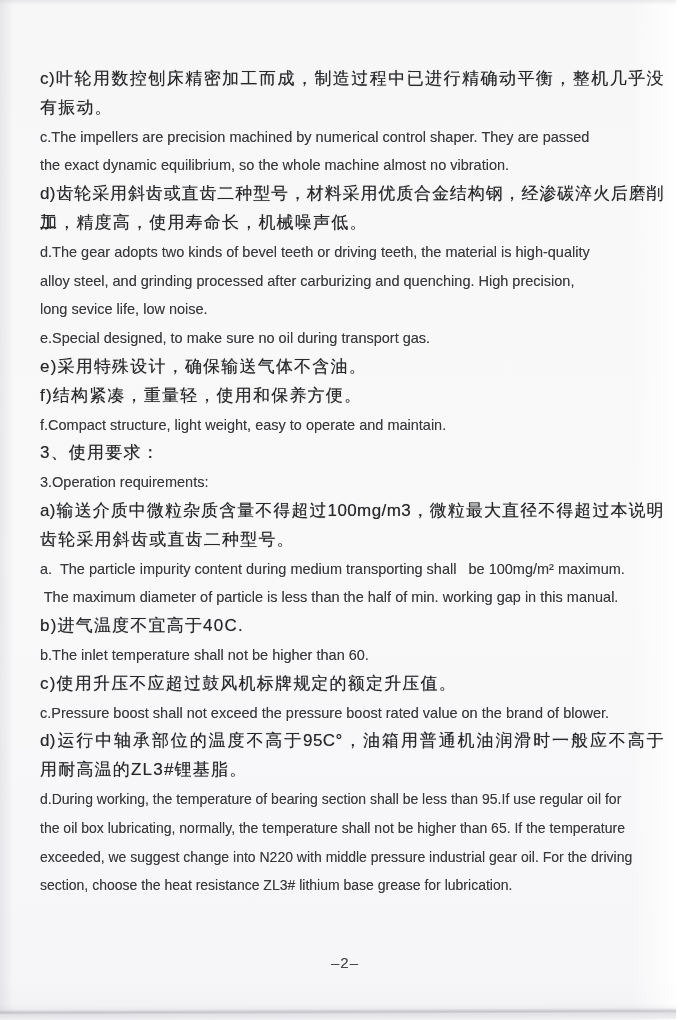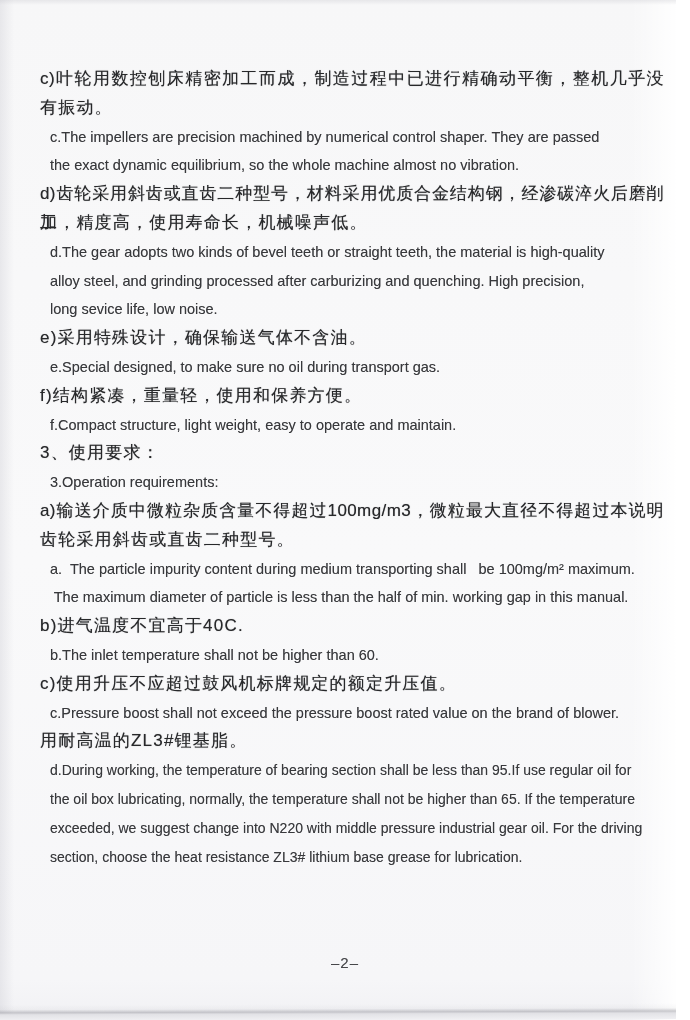--- a/index.html
+++ b/index.html
@@ -42,21 +42,20 @@
     white-space: normal;
     width: 624px;
     text-align: justify;
     text-align-last: justify;
     letter-spacing: 0.4px;
   }
   .en {
     font-size: 14.5px;
     color: #38393c;
     text-shadow: 0 0 0.5px rgba(50,50,55,0.45);
-    margin-left: 10px;
   }
   .en-sm { font-size: 14px; }
   .footer {
     position: absolute;
     top: 949px;
     left: 0;
     width: 690px;
     text-align: center;
   }
   .pagenum {
@@ -89,45 +88,46 @@
 
     <div class="line zh zh-full">c)叶轮用数控刨床精密加工而成，制造过程中已进行精确动平衡，整机几乎没</div>
     <div class="line zh">有振动。</div>
 
     <div class="line en">c.The impellers are precision machined by numerical control shaper. They are passed</div>
     <div class="line en">the exact dynamic equilibrium, so the whole machine almost no vibration.</div>
 
     <div class="line zh zh-full">d)齿轮采用斜齿或直齿二种型号，材料采用优质合金结构钢，经渗碳淬火后磨削加</div>
     <div class="line zh">工，精度高，使用寿命长，机械噪声低。</div>
 
-    <div class="line en">d.The gear adopts two kinds of bevel teeth or straight teeth, the material is high-quality</div>
+    <div class="line en">d.The gear adopts two kinds of bevel teeth or driving teeth, the material is high-quality</div>
     <div class="line en">alloy steel, and grinding processed after carburizing and quenching. High precision,</div>
     <div class="line en">long sevice life, low noise.</div>
 
+    <div class="line en">e.Special designed, to make sure no oil during transport gas.</div>
     <div class="line zh">e)采用特殊设计，确保输送气体不含油。</div>
-    <div class="line en">e.Special designed, to make sure no oil during transport gas.</div>
 
     <div class="line zh">f)结构紧凑，重量轻，使用和保养方便。</div>
     <div class="line en">f.Compact structure, light weight, easy to operate and maintain.</div>
 
     <div class="line zh">3、使用要求：</div>
     <div class="line en">3.Operation requirements:</div>
 
     <div class="line zh zh-full">a)输送介质中微粒杂质含量不得超过100mg/m3，微粒最大直径不得超过本说明</div>
     <div class="line zh">齿轮采用斜齿或直齿二种型号。</div>
 
     <div class="line en">a.  The particle impurity content during medium transporting shall   be 100mg/m² maximum.</div>
     <div class="line en"> The maximum diameter of particle is less than the half of min. working gap in this manual.</div>
 
     <div class="line zh">b)进气温度不宜高于40C.</div>
     <div class="line en">b.The inlet temperature shall not be higher than 60.</div>
 
     <div class="line zh">c)使用升压不应超过鼓风机标牌规定的额定升压值。</div>
     <div class="line en">c.Pressure boost shall not exceed the pressure boost rated value on the brand of blower.</div>
 
+    <div class="line zh zh-full">d)运行中轴承部位的温度不高于95C°，油箱用普通机油润滑时一般应不高于</div>
     <div class="line zh">用耐高温的ZL3#锂基脂。</div>
 
     <div class="line en en-sm">d.During working, the temperature of bearing section shall be less than 95.If use regular oil for</div>
     <div class="line en en-sm">the oil box lubricating, normally, the temperature shall not be higher than 65. If the temperature</div>
     <div class="line en en-sm">exceeded, we suggest change into N220 with middle pressure industrial gear oil. For the driving</div>
     <div class="line en en-sm">section, choose the heat resistance ZL3# lithium base grease for lubrication.</div>
 
   </div>
 
   <div class="footer">

